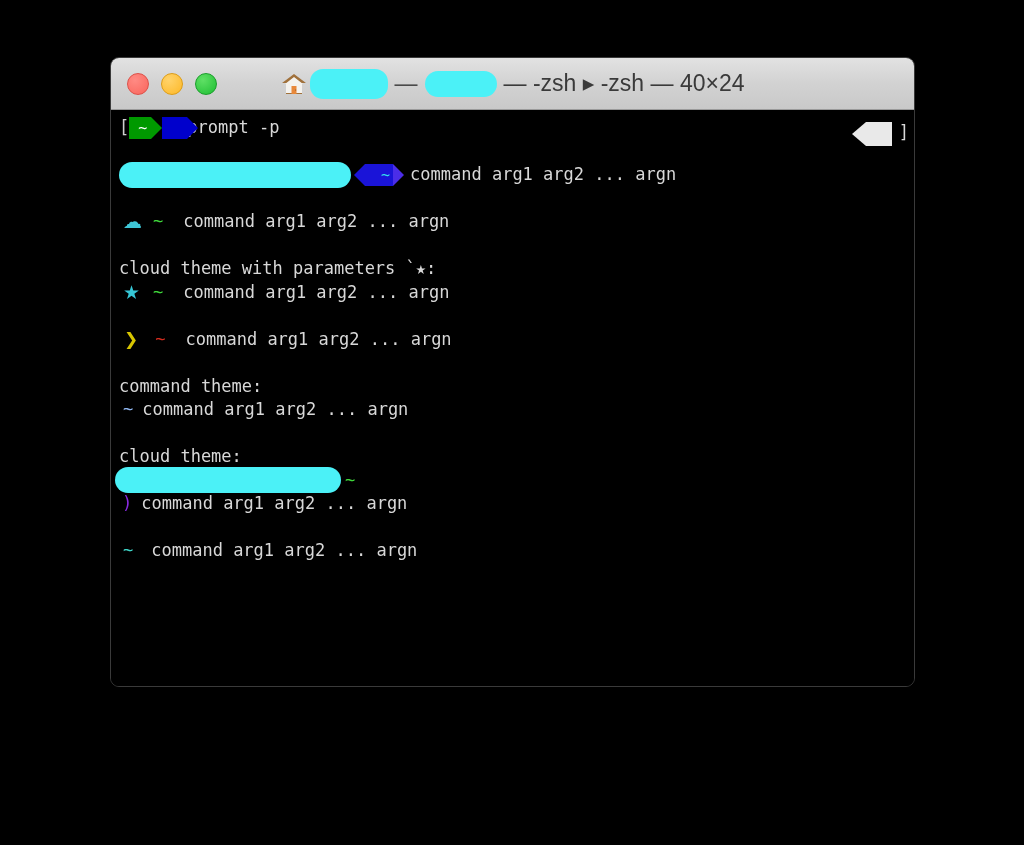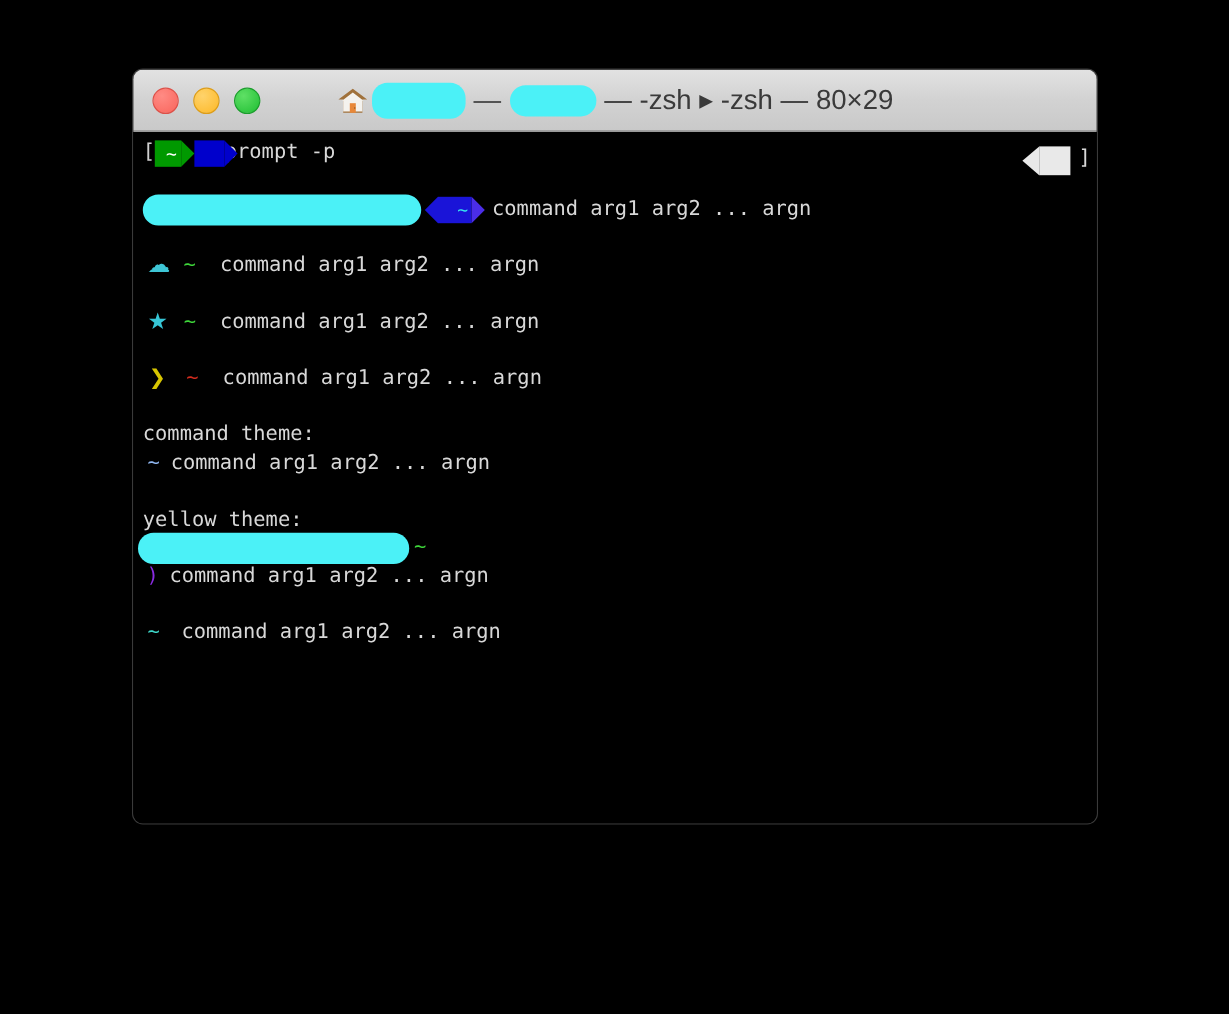--- a/index.html
+++ b/index.html
@@ -228,21 +228,21 @@
     <div id="title-center">
       <svg class="home-icon" viewBox="0 0 26 26">
         <polygon points="13,3 25,12 21,12 21,23 5,23 5,12 1,12" fill="#a0713b"></polygon>
         <polygon points="13,6 22,13 21,13 21,22 5,22 5,13 4,13" fill="#f4f2ee"></polygon>
         <rect x="10.5" y="15" width="5" height="8" fill="#e8883a"></rect>
         <circle cx="14.6" cy="19" r="0.6" fill="#8a5520"></circle>
       </svg>
       <span class="redact-title a"></span>
       <span class="title-sep">—</span>
       <span class="redact-title b"></span>
-      <span id="title-text">— -zsh ▸ -zsh — 80×29</span>
+      <span id="title-text">— -zsh ▸ -zsh — 40×24</span>
     </div>
   </div>
 
   <div id="terminal-body">
 
     <div class="line">
       <span class="c-bracket">[</span><span class="seg-green">~</span><span class="seg-blue"> </span><span class="txt">prompt -p</span>
       <span id="cursor-arrow">
         <span class="arrow-left"></span><span class="arrow-block"></span>
       </span>
@@ -257,20 +257,23 @@
 
     <div class="line blank"></div>
 
     <div class="line">
       <span class="glyph-big c-cloud" style="margin-left:4px;">☁</span><span class="c-green" style="margin-left:11px;">~</span><span class="txt" style="margin-left:20px;">command arg1 arg2 ... argn</span>
     </div>
 
     <div class="line blank"></div>
 
     <div class="line">
+      <span class="txt">cloud theme with parameters `★:</span>
+    </div>
+    <div class="line">
       <span class="glyph-big c-teal" style="margin-left:4px;">★</span><span class="c-green" style="margin-left:13px;">~</span><span class="txt" style="margin-left:20px;">command arg1 arg2 ... argn</span>
     </div>
 
     <div class="line blank"></div>
 
     <div class="line">
       <span class="glyph c-yellow" style="margin-left:5px;">❯</span><span class="c-red" style="margin-left:17px;">~</span><span class="txt" style="margin-left:20px;">command arg1 arg2 ... argn</span>
     </div>
 
     <div class="line blank"></div>
@@ -278,21 +281,21 @@
     <div class="line">
       <span class="txt">command theme:</span>
     </div>
     <div class="line">
       <span class="c-blue" style="margin-left:4px;">~</span><span class="txt" style="margin-left:9px;">command arg1 arg2 ... argn</span>
     </div>
 
     <div class="line blank"></div>
 
     <div class="line">
-      <span class="txt">yellow theme:</span>
+      <span class="txt">cloud theme:</span>
     </div>
     <div class="line">
       <span class="redact" style="width:226px;height:26px;margin-left:-4px;"></span><span class="c-green" style="margin-left:4px;">~</span>
     </div>
     <div class="line">
       <span class="c-purple" style="margin-left:3px;">)</span><span class="txt" style="margin-left:9px;">command arg1 arg2 ... argn</span>
     </div>
 
     <div class="line blank"></div>
 

